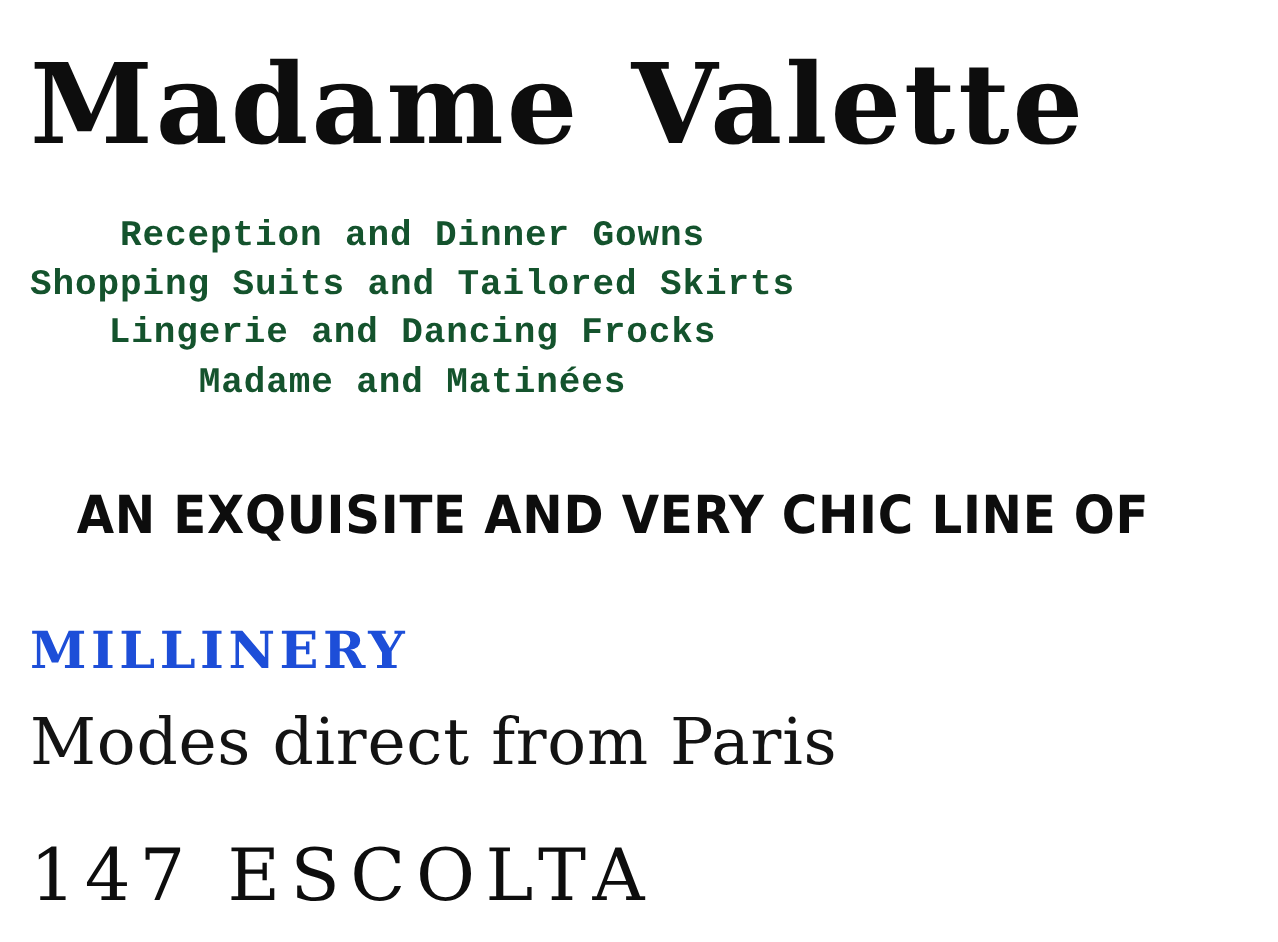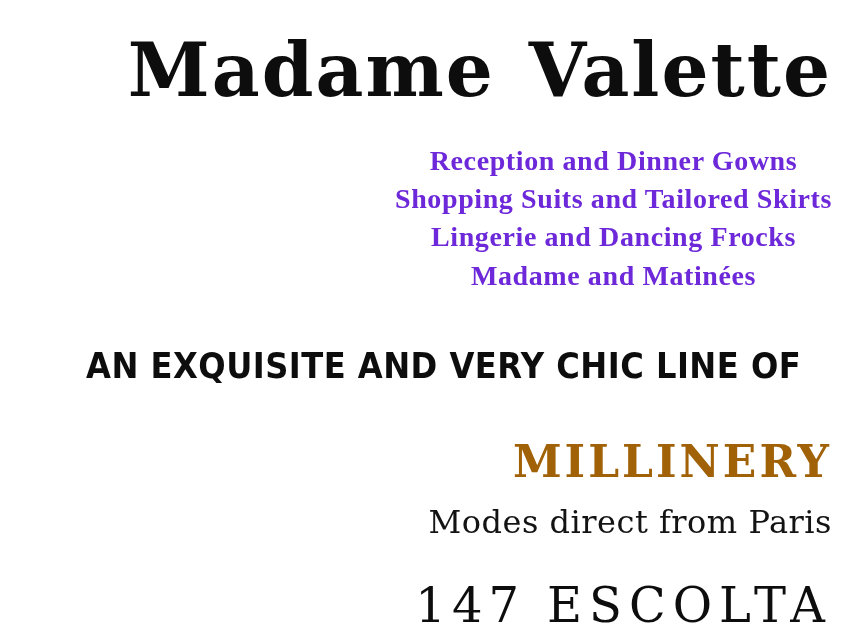--- a/index.html
+++ b/index.html
@@ -15,21 +15,21 @@
     color: #111111;
     -webkit-font-smoothing: antialiased;
   }
   .ad {
     width: 852px;
     height: 628px;
     box-sizing: border-box;
     padding: 26px 20px 0 20px;
     display: flex;
     flex-direction: column;
-    align-items: flex-end;
+    align-items: flex-start;
     text-align: center;
   }
   .shop-name {
     font-family: "DejaVu Serif", serif;
     font-weight: bold;
     font-size: 74px;
     line-height: 1.05;
     letter-spacing: 2px;
     color: #0d0d0d;
     margin-top: 6px;
@@ -38,52 +38,52 @@
   }
   .shop-name .gap {
     display: inline-block;
     width: 34px;
   }
   .services {
     margin-top: 18px;
     margin-bottom: 6px;
   }
   .service-line {
-    font-family: Liberation Serif, serif;
+    font-family: Liberation Mono, monospace;
     font-weight: bold;
-    font-size: 28px;
+    font-size: 24px;
     line-height: 1.37;
     letter-spacing: 0.6px;
-    color: #6d28d9;
+    color: #14532d;
     white-space: nowrap;
   }
   .tagline {
     font-family: "DejaVu Sans", sans-serif;
     font-weight: bold;
     font-size: 35px;
     line-height: 1.1;
     letter-spacing: 0.5px;
     transform: scaleX(0.92);
     transform-origin: center;
     color: #0d0d0d;
     margin-top: 46px;
     white-space: nowrap;
   }
   .millinery {
     font-family: "DejaVu Serif", serif;
     font-weight: bold;
-    font-size: 44px;
+    font-size: 34px;
     letter-spacing: 3px;
-    color: #a16207;
+    color: #1d4ed8;
     margin-top: 50px;
     white-space: nowrap;
   }
   .modes {
     font-family: "DejaVu Serif", serif;
-    font-size: 32px;
+    font-size: 43px;
     letter-spacing: 0.5px;
     color: #131313;
     margin-top: 16px;
     white-space: nowrap;
   }
   .address {
     font-family: "DejaVu Serif", serif;
     font-size: 48px;
     letter-spacing: 7px;
     color: #0d0d0d;

